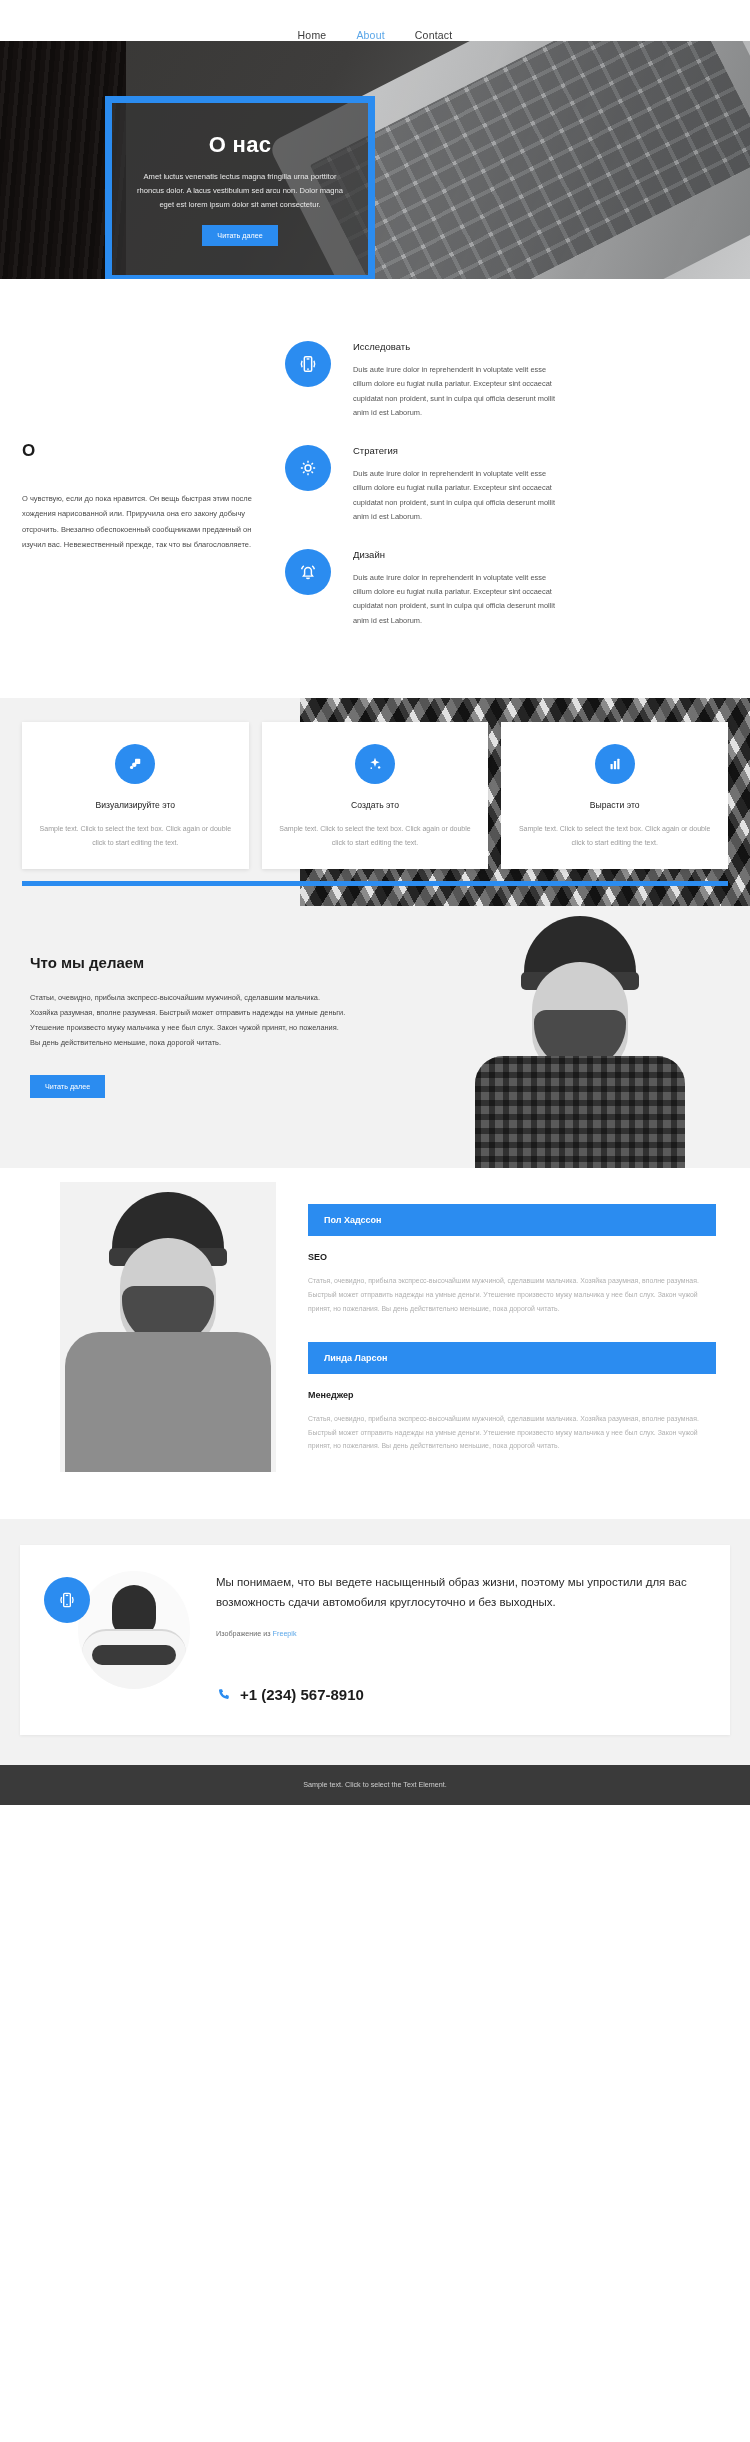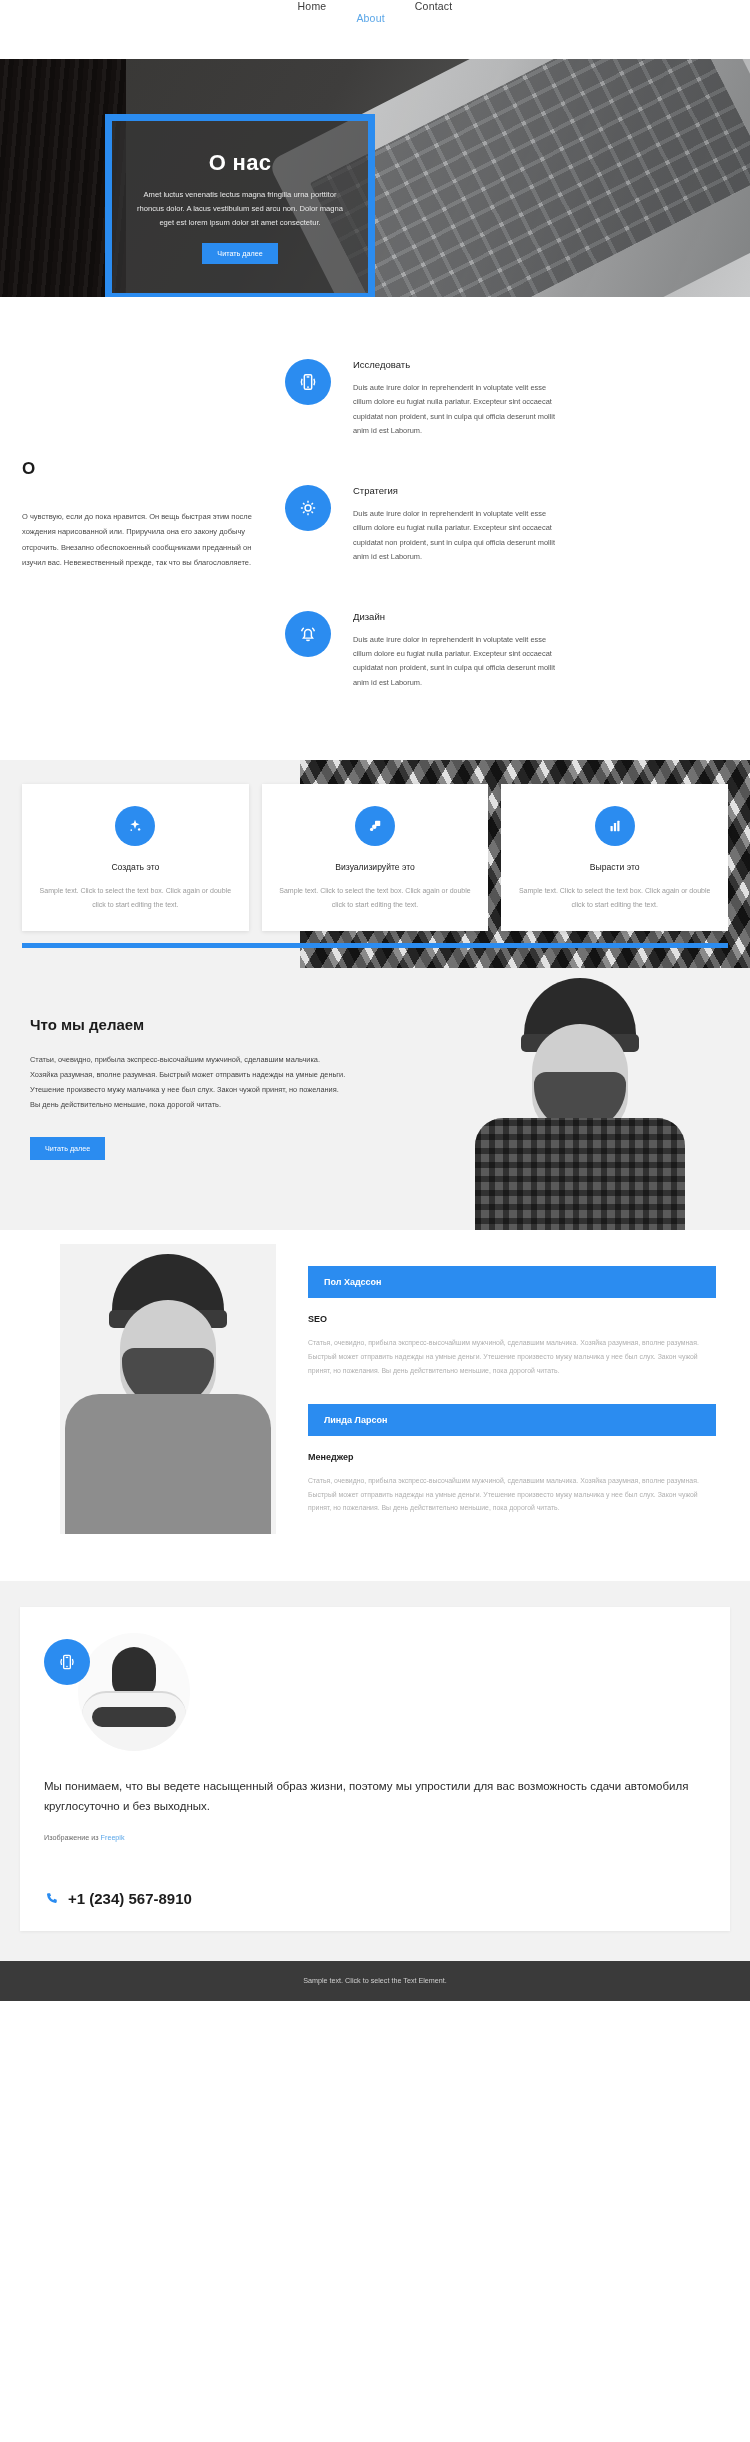--- a/index.html
+++ b/index.html
@@ -1,20 +1,20 @@
 <!DOCTYPE html>
 <html><head>
 <meta charset="utf-8">
 <style>
   *{box-sizing:border-box;margin:0;padding:0;}
   body{width:750px;font-family:"Liberation Sans",sans-serif;background:#fff;color:#333;-webkit-font-smoothing:antialiased;}
   .page{width:750px;position:relative;overflow:hidden;}
 
   
-  .nav{height:59px;background:#fff;display:flex;align-items:flex-start;justify-content:center;gap:30px;}
+  .nav{height:41px;background:#fff;display:flex;align-items:flex-end;justify-content:center;gap:30px;}
   .nav a{font-size:10.5px;color:#3b3b3b;text-decoration:none;letter-spacing:.2px;}
   .nav a.active{color:#5aa6e8;margin-top:12px;}
 
   
   .hero{height:238px;position:relative;overflow:hidden;background:#0d0d0d;}
   .hero-bg{position:absolute;inset:0;
      background:
        linear-gradient(118deg,rgba(20,18,17,1) 0%,rgba(20,18,17,1) 13%,rgba(62,60,58,0) 13.4%),
        linear-gradient(300deg, #c9cacb 0%, #b4b5b6 18%, #8e9092 30%, #6d6f70 37%, #4a4a49 46%, #3e3d3c 60%, #373634 100%);
   }
@@ -33,21 +33,21 @@
   .hero-text{font-size:7.6px;line-height:1.85;color:#e8e8e8;text-align:center;max-width:212px;}
   .hero-btn{margin-top:13px;background:#2b8cf0;color:#fff;border:none;font-size:7.2px;
      padding:6px 15px;font-family:inherit;cursor:pointer;}
 
   
   .features{background:#fff;padding:62px 0 70px;display:flex;}
   .feat-left{width:285px;padding-left:22px;padding-right:24px;padding-top:100px;}
   .feat-left h2{font-size:17px;font-weight:bold;color:#1c1c1c;margin-bottom:30px;}
   .feat-left p{font-size:7.5px;line-height:2.05;color:#4a4a4a;margin-bottom:15px;}
   .feat-left p.bold{font-weight:bold;color:#1f1f1f;}
-  .feat-right{flex:1;padding-right:28px;display:flex;flex-direction:column;gap:46px;}
+  .feat-right{flex:1;padding-right:28px;display:flex;flex-direction:column;gap:24px;}
   .feat-row{display:flex;gap:22px;align-items:flex-start;}
   .feat-icon{width:46px;height:46px;min-width:46px;border-radius:50%;background:#2b8cf0;display:flex;align-items:center;justify-content:center;}
   .feat-icon svg{width:22px;height:22px;fill:none;stroke:#fff;stroke-width:1.6;}
   .feat-body h3{font-size:9.5px;font-weight:normal;color:#222;margin-bottom:11px;}
   .feat-body p{font-size:7.4px;line-height:1.95;color:#555;max-width:208px;}
 
   
   .cards-sec{position:relative;height:208px;background:#f2f2f2;overflow:hidden;}
   .cards-bgimg{position:absolute;right:0;top:0;width:460px;height:208px;
      background:
@@ -87,21 +87,21 @@
   .team-photo{position:absolute;left:60px;top:14px;width:216px;height:290px;overflow:hidden;}
   .sweater{width:206px;height:140px;background:#8d8d8d;border-radius:34px 34px 0 0;top:150px;}
   .team-right{margin-left:300px;margin-right:26px;}
   .member{margin-bottom:26px;}
   .member-bar{background:#2b8cf0;color:#fff;font-size:9px;font-weight:bold;padding:11px 16px;margin-bottom:16px;}
   .member-role{font-size:9px;font-weight:bold;color:#1c1c1c;margin-bottom:12px;}
   .member-text{font-size:6.9px;line-height:2;color:#b0b0b0;}
 
   
   .cta-wrap{background:#f2f2f2;padding:26px 20px 30px;}
-  .cta{background:#fff;padding:26px 24px 24px;display:flex;gap:22px;align-items:flex-start;box-shadow:0 1px 3px rgba(0,0,0,.06);flex-direction:column;}
+  .cta{background:#fff;padding:26px 24px 32px;display:flex;gap:22px;align-items:flex-start;box-shadow:0 1px 3px rgba(0,0,0,.06);}
   .cta-media{position:relative;width:150px;min-width:150px;height:120px;}
   .cta-circle{position:absolute;left:0;top:6px;width:46px;height:46px;border-radius:50%;background:#2b8cf0;display:flex;align-items:center;justify-content:center;z-index:2;}
   .cta-circle svg{width:20px;height:20px;stroke:#fff;fill:none;stroke-width:1.6;}
   .cta-person{position:absolute;left:34px;top:0;width:112px;height:118px;border-radius:50%;overflow:hidden;background:#fafafa;}
   .cta-person .head2{position:absolute;left:50%;transform:translateX(-50%);top:14px;width:44px;height:52px;background:#2e2e2e;border-radius:22px 22px 18px 18px;}
   .cta-person .shirt{position:absolute;left:50%;transform:translateX(-50%);top:58px;width:104px;height:62px;background:#f4f4f4;border-radius:24px 24px 0 0;border-top:2px solid #d8d8d8;}
   .cta-person .arm{position:absolute;left:50%;transform:translateX(-50%);top:74px;width:84px;height:20px;background:#3a3a3a;border-radius:10px;}
   .cta-body{flex:1;padding-top:2px;}
   .cta-body h2{font-size:11.5px;font-weight:normal;line-height:1.72;color:#2b2b2b;margin-bottom:16px;}
   .cta-credit{font-size:7.2px;color:#6b6b6b;margin-bottom:20px;}
@@ -196,38 +196,38 @@
 
   <div class="cards-sec">
     <div class="cards-bgimg"></div>
     <div class="cards-left"></div>
     <div class="cards-underline"></div>
     <div class="cards-row">
 
       <div class="card">
         <div class="card-icon">
           <svg viewBox="0 0 24 24">
+              <rect x="12" y="5" width="7" height="7" rx="1"></rect>
+              <circle cx="11" cy="13" r="3"></circle>
+              <circle cx="7.5" cy="16.5" r="2.2"></circle>
+            </svg>
+        </div>
+        <h3>Визуализируйте это</h3>
+        <p>Sample text. Click to select the text box. Click again or double click to start editing the text.</p>
+      </div>
+
+      <div class="card">
+        <div class="card-icon">
+          <svg viewBox="0 0 24 24">
               <path d="M12 3.5l1.6 4.6 4.6 1.6-4.6 1.6L12 15.9l-1.6-4.6L5.8 9.7l4.6-1.6z"></path>
               <circle cx="17.5" cy="16.5" r="1.6"></circle>
               <circle cx="7" cy="17.5" r="1.1"></circle>
             </svg>
         </div>
         <h3>Создать это</h3>
-        <p>Sample text. Click to select the text box. Click again or double click to start editing the text.</p>
-      </div>
-
-      <div class="card">
-        <div class="card-icon">
-          <svg viewBox="0 0 24 24">
-              <rect x="12" y="5" width="7" height="7" rx="1"></rect>
-              <circle cx="11" cy="13" r="3"></circle>
-              <circle cx="7.5" cy="16.5" r="2.2"></circle>
-            </svg>
-        </div>
-        <h3>Визуализируйте это</h3>
         <p>Sample text. Click to select the text box. Click again or double click to start editing the text.</p>
       </div>
 
       <div class="card">
         <div class="card-icon">
           <svg viewBox="0 0 24 24">
               <rect x="6" y="12" width="3" height="7" rx=".6"></rect>
               <rect x="10.5" y="8" width="3" height="11" rx=".6"></rect>
               <rect x="15" y="5" width="3" height="14" rx=".6"></rect>
             </svg>

